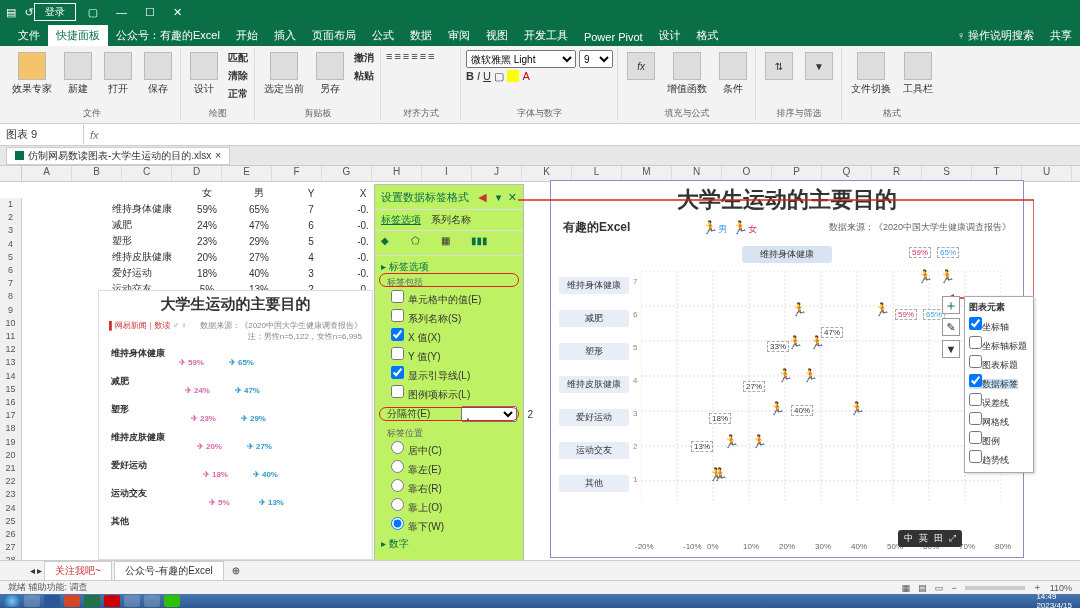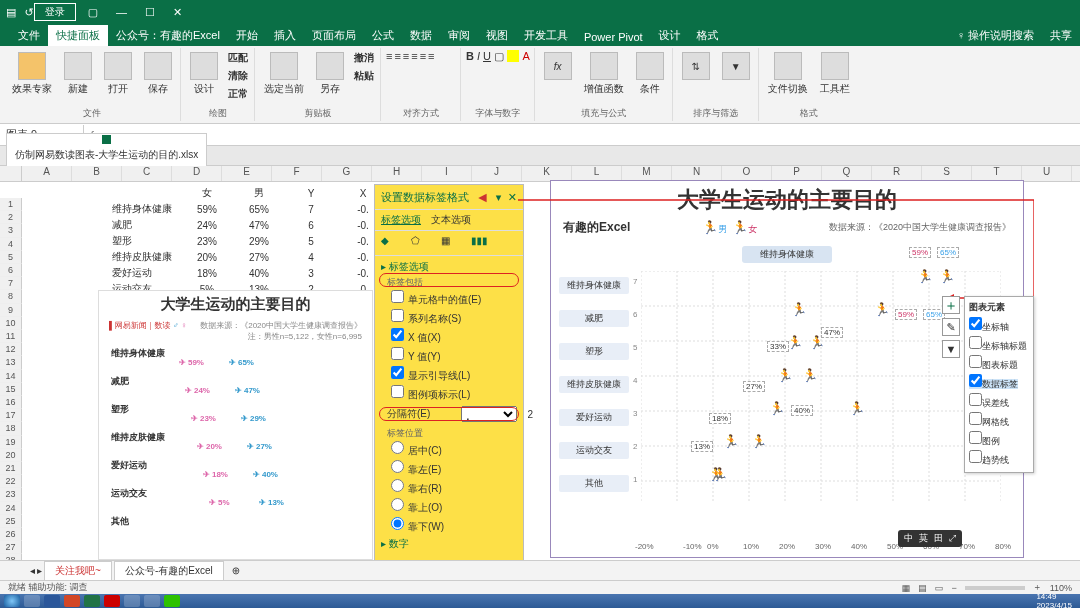--- a/index.html
+++ b/index.html
@@ -30,21 +30,21 @@
 .ribbon select, .ribbon input { font-size:10px; height:18px; }
 
 
 .fbar { height:22px; border-bottom:1px solid #ccc; display:flex; align-items:center; background:#fff; }
 .namebox { width:84px; border-right:1px solid #ccc; padding:2px 6px; font-size:11px; }
 .fx { padding:0 6px; color:#777; font-style:italic; }
 .formula { flex:1; padding:2px 6px; }
 
 
 .filetabs { height:20px; background:#e8e8e8; border-bottom:1px solid #ccc; display:flex; align-items:center; padding-left:6px; font-size:10px; gap:6px; }
-.filetab { background:#fff; border:1px solid #ccc; padding:1px 8px; display:flex; align-items:center; gap:4px;flex-direction:column; }
+.filetab { background:#fff; border:1px solid #ccc; padding:1px 8px; display:flex; align-items:center; gap:4px; }
 .greensq { width:9px; height:9px; background:#0a6f46; }
 
 
 .gridwrap { position:relative; height:412px; background:#fff; overflow:hidden; }
 .colheads { display:flex; height:16px; background:#f0f0f0; border-bottom:1px solid #ccc; font-size:10px; }
 .colheads .corner { width:22px; border-right:1px solid #ccc; }
 .colheads .ch { width:50px; text-align:center; border-right:1px solid #ddd; color:#555; }
 .rows { position:relative; }
 .rowhead { position:absolute; left:0; width:22px; background:#f0f0f0; border-right:1px solid #ccc; border-bottom:1px solid #eee; font-size:9px; text-align:center; color:#555; height:13.2px; line-height:13.2px; }
 
@@ -54,21 +54,21 @@
 .datatable .rowlabel { text-align:left; width:70px; }
 
 
 .leftchart { position:absolute; left:98px; top:124px; width:275px; height:270px; border:1px solid #ddd; background:#fff; }
 .leftchart .lctitle { font-size:15px; font-weight:bold; text-align:center; padding:4px 0; }
 .leftchart .lcsrc { display:flex; justify-content:space-between; padding:2px 10px; font-size:8px; color:#888; }
 .leftchart .lccat { font-size:9px; font-weight:600; padding:3px 0 3px 12px; }
 .leftchart .pct { position:absolute; font-size:8px; color:#888; }
 
 
-.fmtpane { position:absolute; left:374px; top:18px; width:150px; height:380px; background:#fde047; border:1px solid #bbb; font-size:10px; }
+.fmtpane { position:absolute; left:374px; top:18px; width:150px; height:380px; background:#bef264; border:1px solid #bbb; font-size:10px; }
 .fmtpane .fphead { display:flex; justify-content:space-between; align-items:center; padding:4px 6px; color:#0a6f46; font-size:11px; border-bottom:1px solid #ddd; }
 .fmtpane .fpsub { padding:3px 6px; font-size:10px; display:flex; gap:10px; border-bottom:1px solid #ddd; }
 .fmtpane .fpicons { padding:4px 6px; display:flex; gap:14px; border-bottom:1px solid #ddd; }
 .fpicons span { width:16px; height:16px; display:inline-block; }
 .fmtpane .section { padding:2px 6px; }
 .fmtpane .sechdr { color:#0a6f46; font-size:10px; padding:2px 0; cursor:pointer; }
 .fmtpane label { display:block; padding:1px 0 1px 10px; font-size:10px; }
 .fmtpane input[type=checkbox],.fmtpane input[type=radio] { margin-right:4px; }
 .redring { border:1.4px solid #d22; border-radius:10px; position:absolute; pointer-events:none; }
 
@@ -206,20 +206,22 @@
         <span>≡</span>
     <span>≡</span>
         <span>≡</span>
         <span>≡</span>
   </div>
       <div class="grouplabel">对齐方式</div>
     </div>
 
   <div class="group">
       <div class="groupbody" style="flex-direction:column;gap:2px;">
+    <div><select style="width:110px"><option>微软雅黑 Light</option></select>
+    <select style="width:34px"><option>9</option></select></div>
     <div style="display:flex;gap:3px;">
       <span><b>B</b></span>
       <span><i>I</i></span>
       <span><u>U</u></span>
       <span>▢</span>
       <span style="background:#ff0;width:12px;height:12px;display:inline-block"></span>
       <span style="color:#c00">A</span>
     </div>
   </div>
       <div class="grouplabel">字体与数字</div>
@@ -427,21 +429,21 @@
 
   <div class="fmtpane">
     <div class="fphead">
       <span>设置数据标签格式</span>
       <span style="color:#c33;font-size:14px">◄</span>
       <span>▾</span>
       <span>✕</span>
     </div>
     <div class="fpsub">
       <span style="color:#0a6f46;text-decoration:underline">标签选项</span>
-      <span>文本选项</span>
+      <span>系列名称</span>
     </div>
     <div class="fpicons">
       <span style="color:#0a6f46">◆</span>
       <span>⬠</span>
       <span>▦</span>
       <span style="color:#0a6f46">▮▮▮</span>
     </div>
     <div class="section">
       <div class="sechdr">▸ <span>标签选项</span></div>
       <div style="font-size:9px;color:#666;padding-left:6px">标签包括</div>

